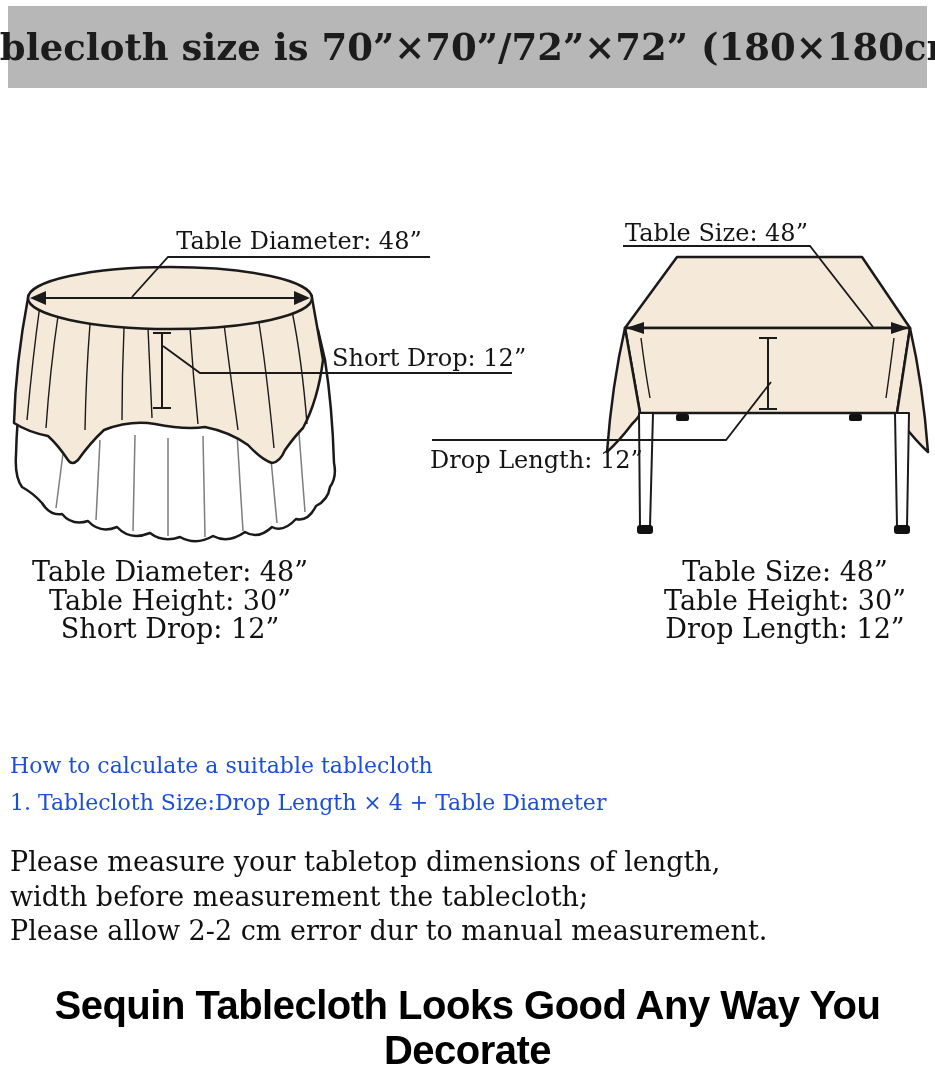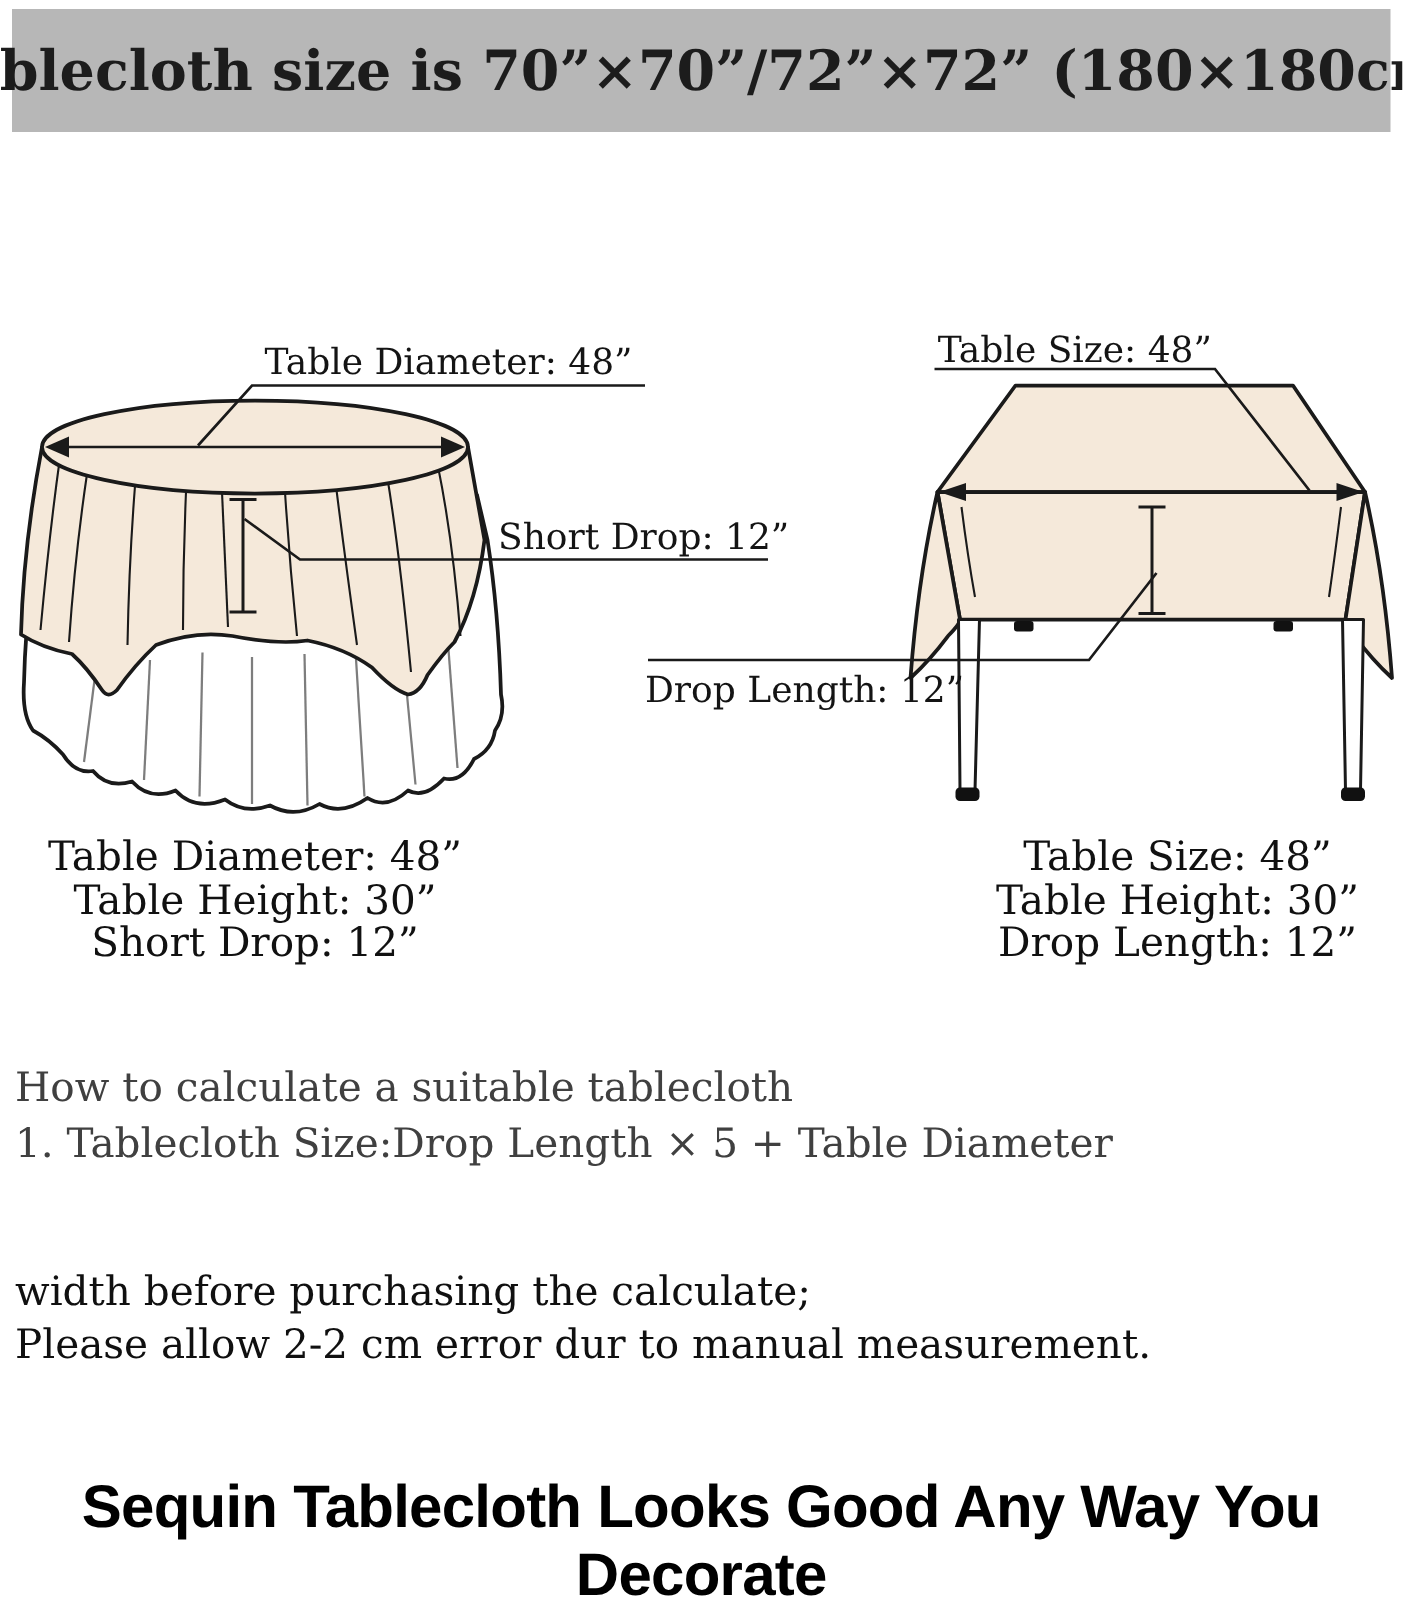--- a/index.html
+++ b/index.html
@@ -17,21 +17,21 @@
     font-weight:bold; font-size:37px; white-space:nowrap; color:#1c1c1c;
     letter-spacing:0px;
   }
   .diagram-svg { position:absolute; left:0; top:200px; width:935px; height:350px; }
   .dlabel { position:absolute; font-size:24px; white-space:nowrap; color:#141414; }
   .dlabel.centered { text-align:center; }
   .caption {
     position:absolute; font-size:27px; line-height:28.5px; text-align:center;
     color:#111;
   }
-  .calc-block { position:absolute; left:10px; top:708px; font-size:27px; line-height:36.5px; color:#404040; }
+  .calc-block { position:absolute; left:10px; top:748px; font-size:22px; line-height:36.5px; color:#1d4ed8; }
   .notes-block { position:absolute; left:10px; top:845px; font-size:27px; line-height:34.5px; color:#101010; }
   .footer-heading {
     position:absolute; left:0; top:983px; width:935px; text-align:center;
     font-family:"Liberation Sans",sans-serif; font-weight:bold;
     font-size:40px; line-height:45px; letter-spacing:-0.5px; color:#000;
   }
   svg .outline { fill:var(--cloth,#f5e9da); stroke:var(--line,#1a1a1a); stroke-width:2.5; stroke-linejoin:round; }
   svg .whitecloth { fill:#ffffff; stroke:var(--line,#1a1a1a); stroke-width:2.5; stroke-linejoin:round; }
   svg .pleat { fill:none; stroke:var(--line,#1a1a1a); stroke-width:1.4; }
   svg .wpleat { fill:none; stroke:#7d7d7d; stroke-width:1.5; }
@@ -155,23 +155,24 @@
     <div>Short Drop: 12”</div>
   </div>
   <div class="caption" style="left:640px; top:558px; width:290px;">
     <div>Table Size: 48”</div>
     <div>Table Height: 30”</div>
     <div>Drop Length: 12”</div>
   </div>
 
   <div class="calc-block">
     <div>How to calculate a suitable tablecloth</div>
-    <div>1. Tablecloth Size:Drop Length × 5 + Table Diameter</div>
+    <div>1. Tablecloth Size:Drop Length × 4 + Table Diameter</div>
   </div>
 
   <div class="notes-block">
-    <div>width before purchasing the calculate;</div>
+    <div>Please measure your tabletop dimensions of length,</div>
+    <div>width before measurement the tablecloth;</div>
     <div>Please allow 2-2 cm error dur to manual measurement.</div>
   </div>
 
   <div class="footer-heading">Sequin Tablecloth Looks Good Any Way You Decorate</div>
 
 </div>
 
 </body></html>

